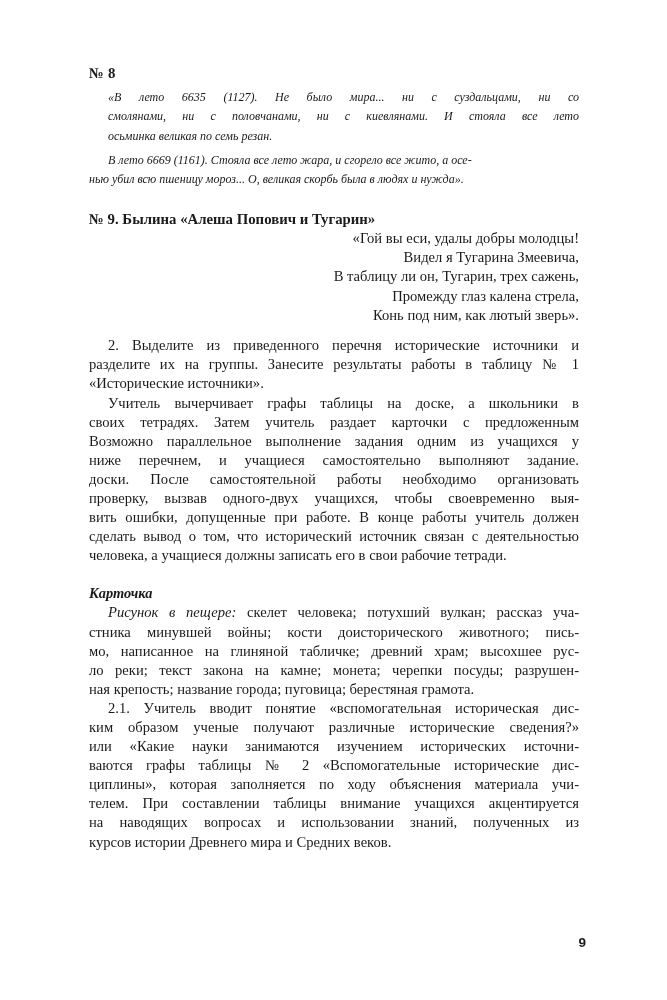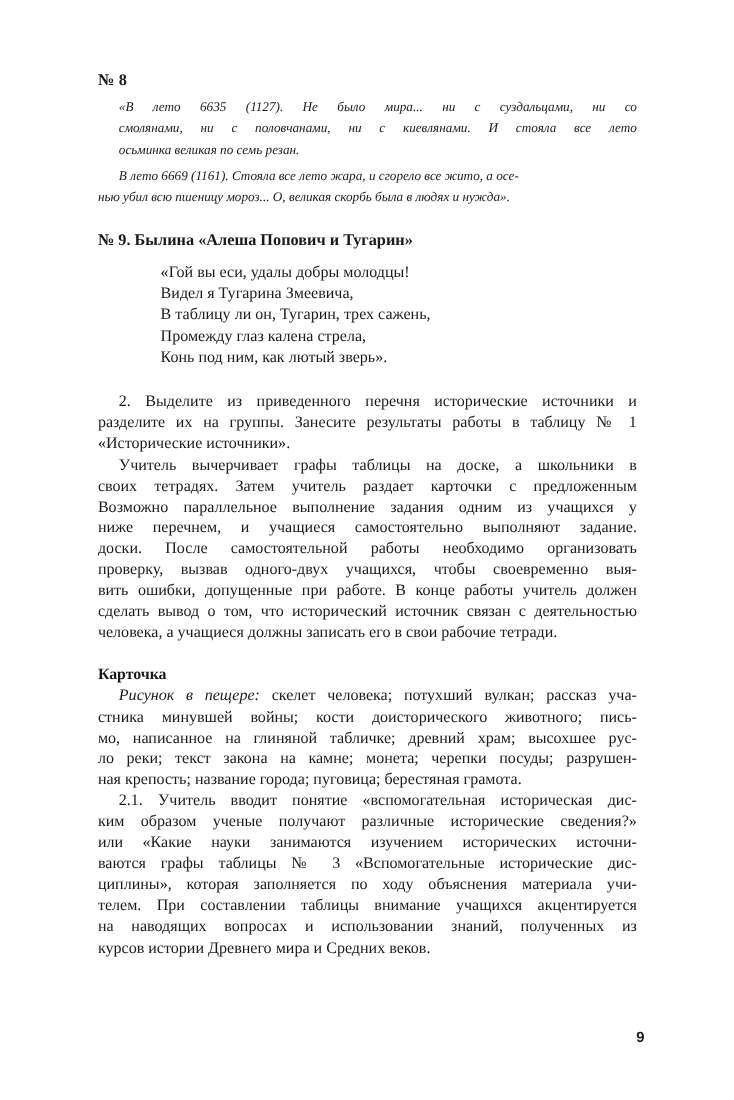--- a/index.html
+++ b/index.html
@@ -54,33 +54,34 @@
     font-style: italic;
     font-size: 12px;
     line-height: 19.2px;
     text-align: justify;
     margin: 0;
     text-indent: 19px;
   }
   .italic-src.tight { line-height: 19.0px; }
 
   .verse {
-    margin: 10px;
+    margin: 0;
     padding-left: 47px;
     font-size: 14.6px;
     line-height: 19.3px;
-    text-align: left;
+    text-align: right;
   }
   .verse div { white-space: pre; }
 
   .card-title {
     font-weight: bold;
     font-size: 14.4px;
     line-height: 19px;
     margin: 0;
+    font-style: italic;
   }
   .em { font-style: italic; }
 
   .gap-sm  { height: 5px; }
   .gap-md  { height: 11px; }
   .gap-lg  { height: 19px; }
   .gap-xl  { height: 21px; }
 
   .page-number {
     position: absolute;
@@ -168,21 +169,21 @@
       <span>стника минувшей войны; кости доисторического животного; пись-</span>
       <span>мо, написанное на глиняной табличке; древний храм; высохшее рус-</span>
       <span>ло реки; текст закона на камне; монета; черепки посуды; разрушен-</span>
       <span class="last">ная крепость; название города; пуговица; берестяная грамота.</span>
     </div>
 
     <div class="blk lines just">
       <span style="text-indent:19px">2.1. Учитель вводит понятие «вспомогательная историческая дис-</span>
       <span>ким образом ученые получают различные исторические сведения?»</span>
       <span>или «Какие науки занимаются изучением исторических источни-</span>
-      <span>ваются графы таблицы № 3 «Вспомогательные исторические дис-</span>
+      <span>ваются графы таблицы № 2 «Вспомогательные исторические дис-</span>
       <span>циплины», которая заполняется по ходу объяснения материала учи-</span>
       <span>телем. При составлении таблицы внимание учащихся акцентируется</span>
       <span>на наводящих вопросах и использовании знаний, полученных из</span>
       <span class="last">курсов истории Древнего мира и Средних веков.</span>
     </div>
 
   </div>
 
   <div class="page-number">9</div>
 </div>

